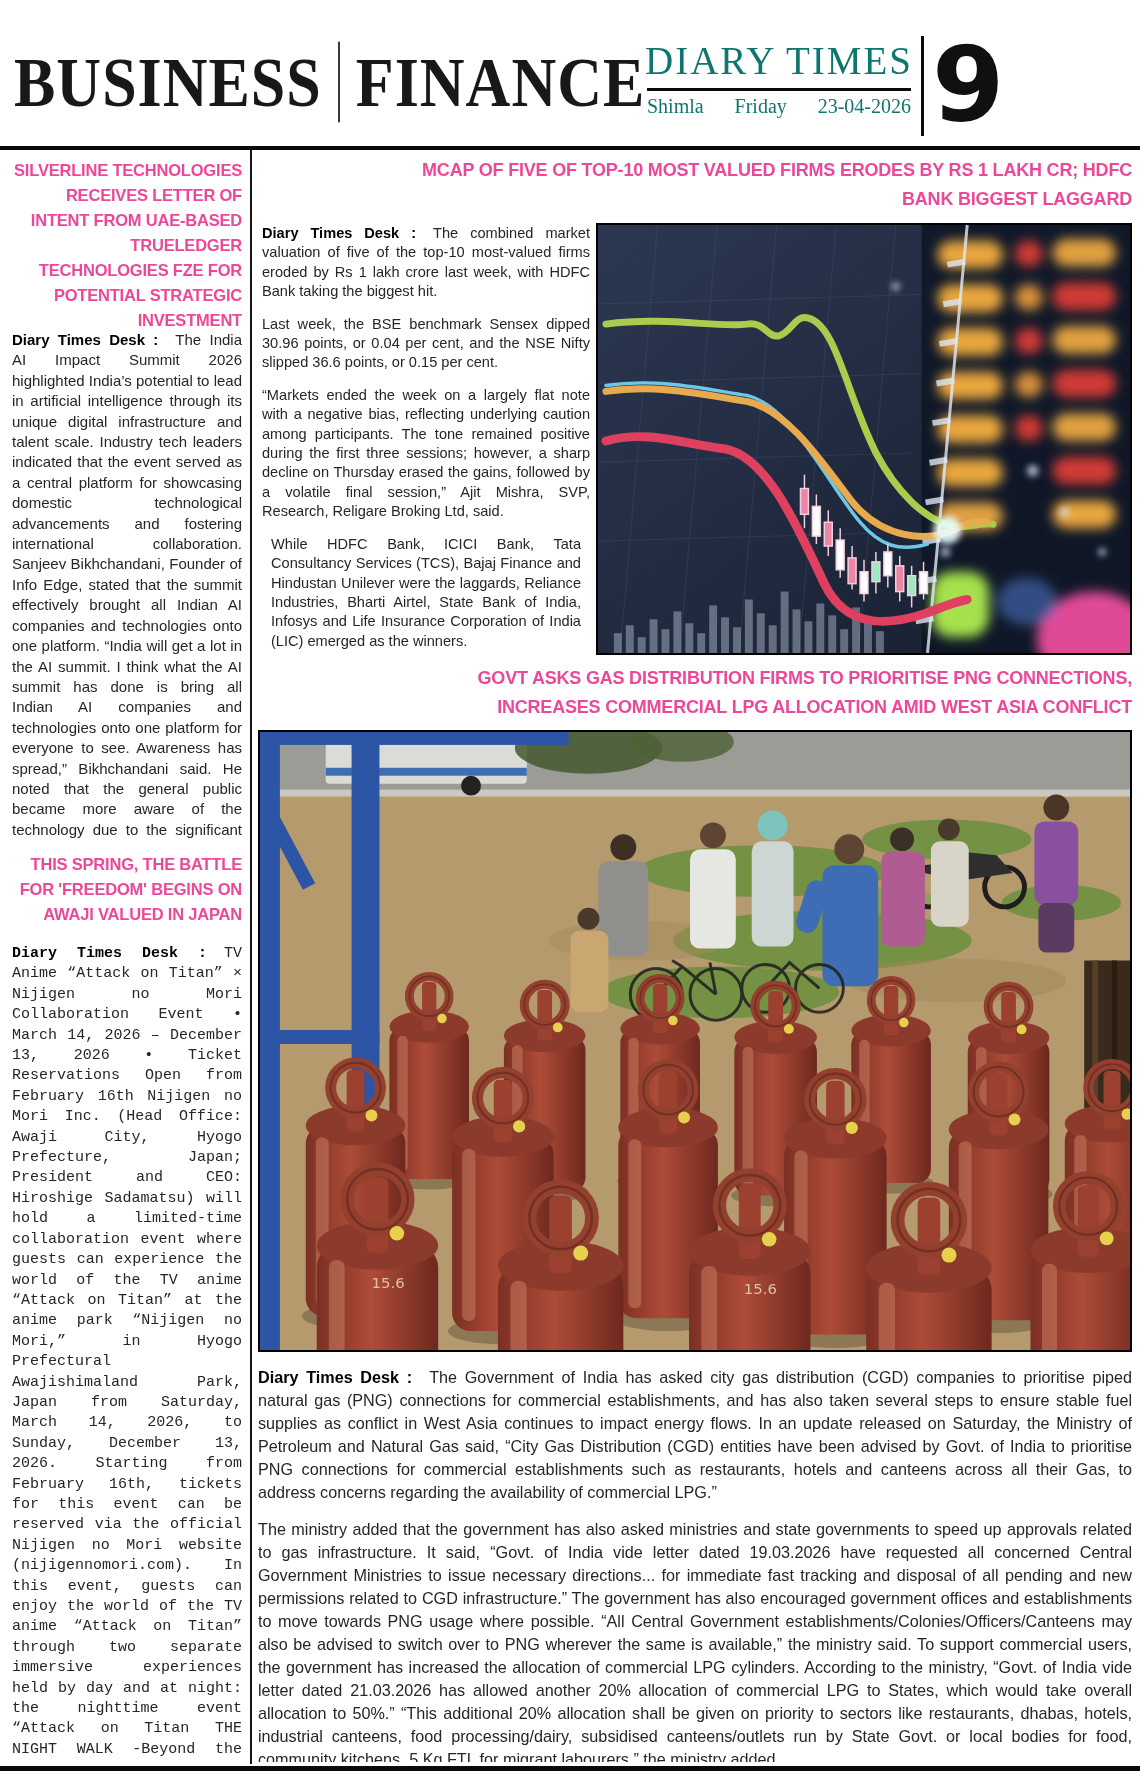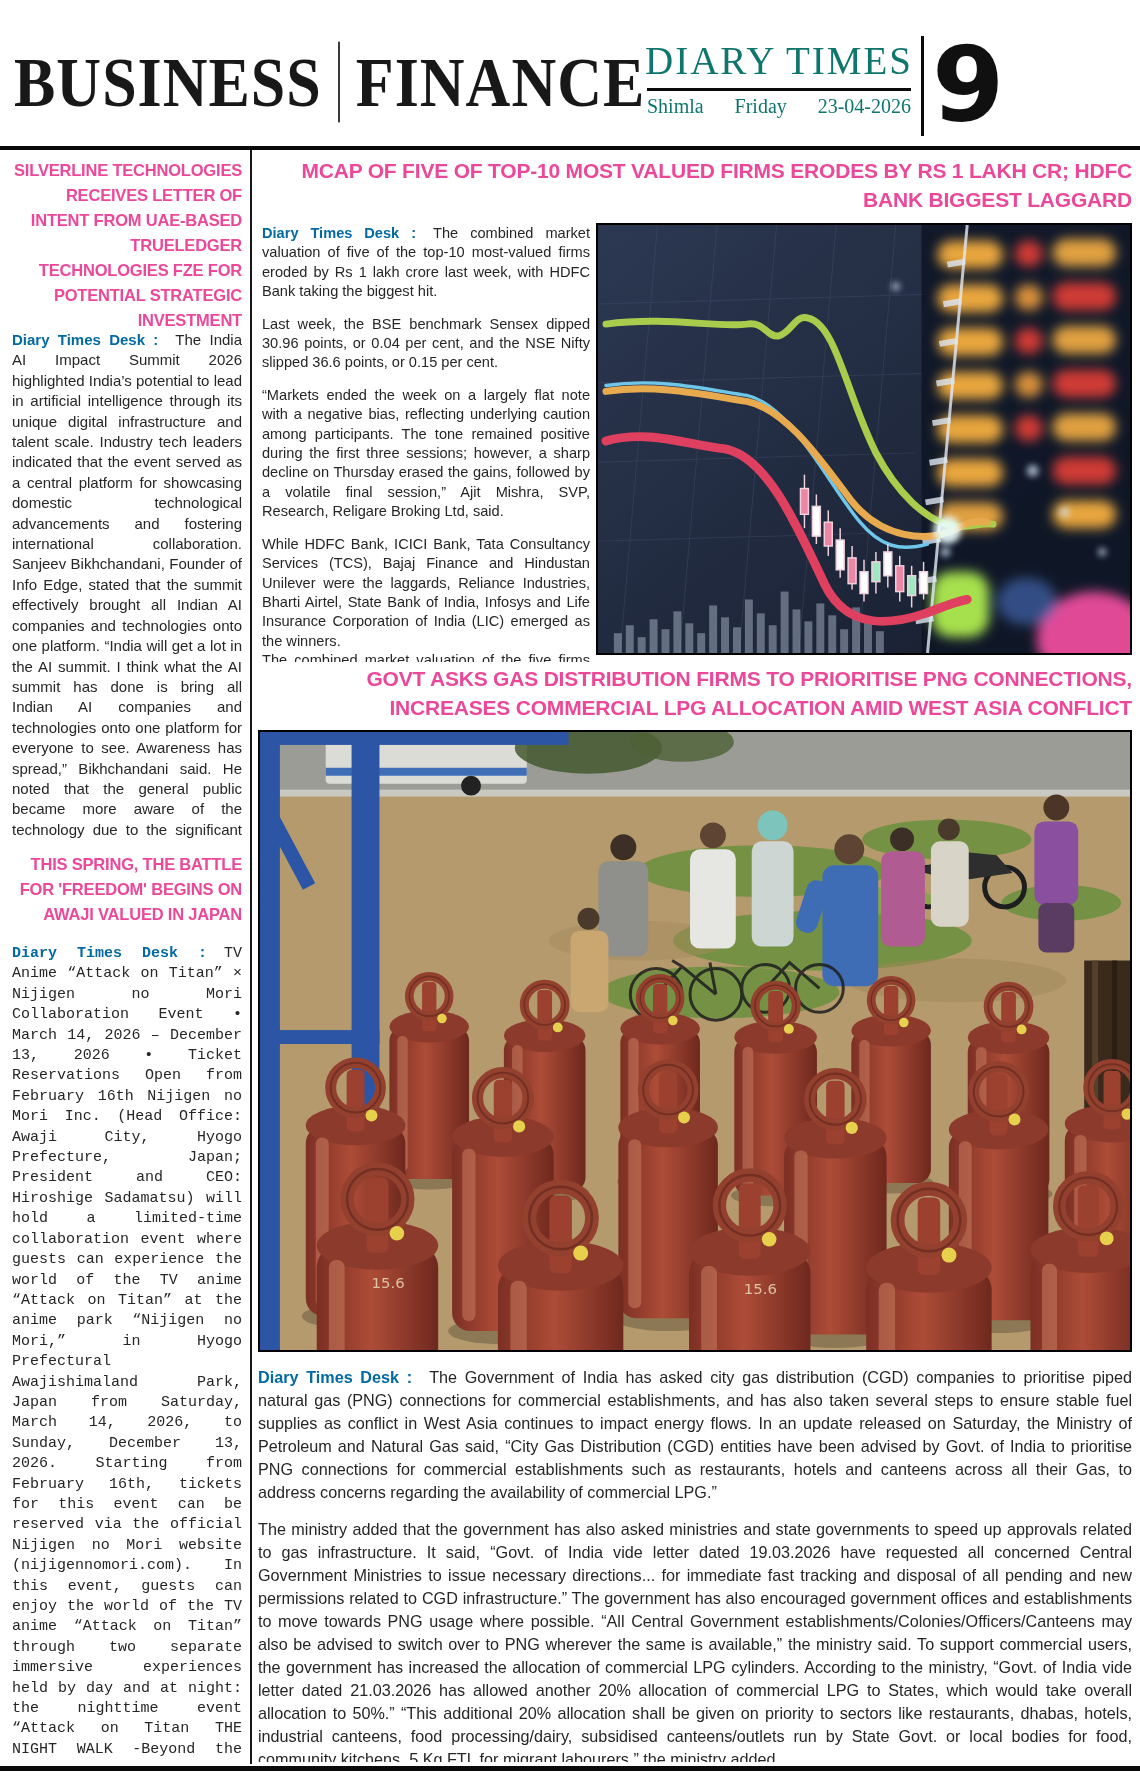--- a/index.html
+++ b/index.html
@@ -13,29 +13,29 @@
          transform:scaleY(1.12);transform-origin:center;}
   .brand-div{width:2px;height:72px;background:#3a3a3a;}
   .mast{width:268px;text-align:center;font-family:"Liberation Serif","DejaVu Serif",serif;color:#0f766e;}
   .mast-title{font-size:39px;letter-spacing:2px;line-height:1.1;white-space:nowrap;}
   .mast-rule{height:3px;background:#0a0a0a;margin:5px 2px 4px 2px;}
   .mast-row{display:flex;justify-content:space-between;font-size:20px;padding:0 2px;}
   .pageno{font-family:"DejaVu Sans",sans-serif;font-weight:bold;font-size:104px;line-height:0.95;color:#101010;}
   
   .hl{font-weight:bold;color:#ec4899;text-align:right;}
   .hl-small{font-size:16.5px;line-height:25px;letter-spacing:-0.2px;}
-  .hl-big{font-size:21px;line-height:29px;letter-spacing:-0.2px;}
+  .hl-big{font-size:18px;line-height:29px;letter-spacing:-0.2px;}
   
   .bt{text-align:justify;color:#262626;}
   .bt-left{font-size:15px;line-height:20.4px;}
   .bt-mcap{font-size:14.6px;line-height:19.4px;}
   .bt-gas{font-size:16.2px;line-height:23px;}
   .bt p{margin:0 0 13px 0;}
-  .bt p.tight{margin:0;}
-  .byline{font-weight:bold;color:#0369a1;margin-right:17px;}
+  .bt p.tight{margin:9px;}
+  .byline{font-weight:bold;color:#000000;margin-right:17px;}
   .photo-frame{border:2px solid #000;box-sizing:border-box;overflow:hidden;background:#222;}
   .photo-frame svg{display:block;width:100%;height:100%;}
 </style>
 </head>
 <body>
 
 <div class="page">
 
   <div class="abs brand" style="left:14px;top:46px;">
     <span>BUSINESS</span>

